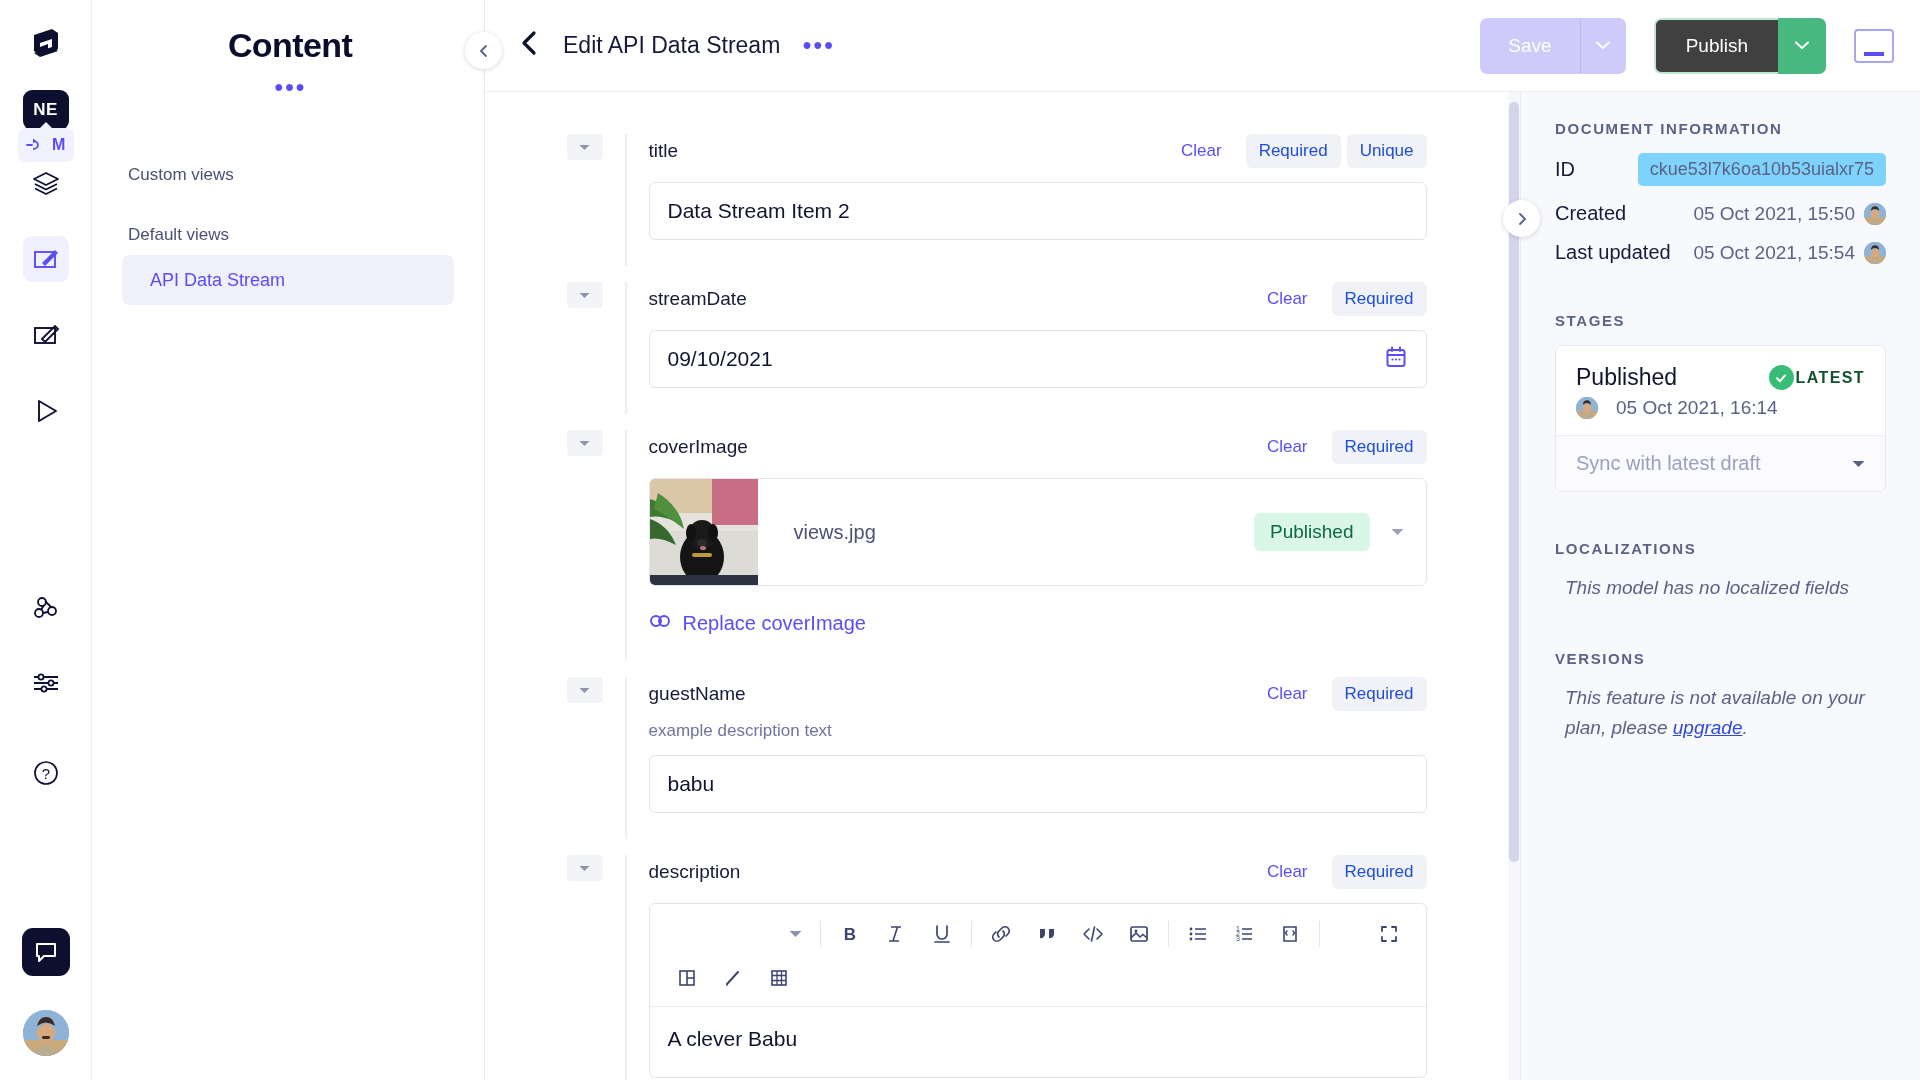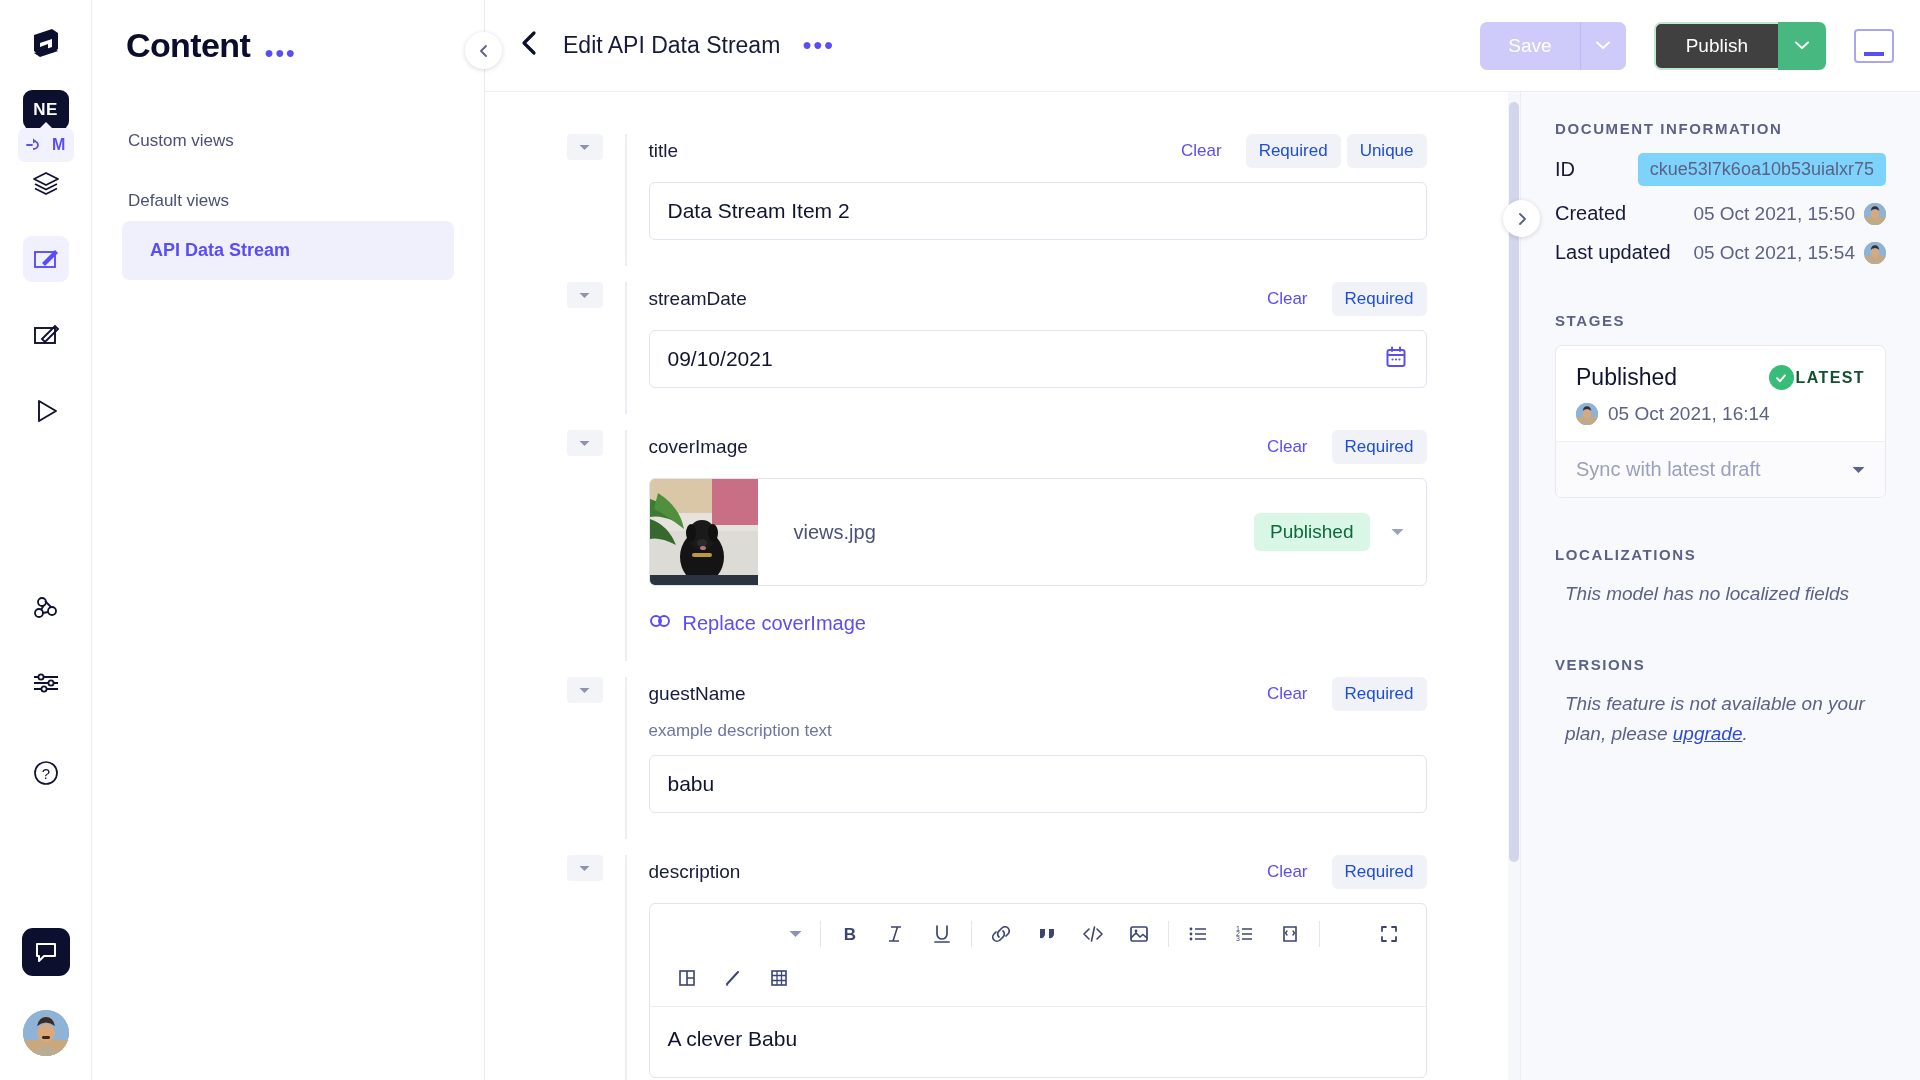--- a/index.html
+++ b/index.html
@@ -52,47 +52,47 @@
     width: 46px; height: 46px; border-radius: 50%; margin-bottom: 24px;
     overflow: hidden; background: #9db3cd;
   }
   .avatar-svg { display: block; width: 100%; height: 100%; }
 
   
   .content-pane {
     width: 393px; flex: 0 0 393px; height: 1080px; background: #fff;
     border-right: 1px solid #e9eaf0; padding: 0 30px; position: relative;
   }
-  .content-head { display: flex; align-items: flex-end; gap: 14px; padding-top: 26px; padding-left: 4px; }
+  .content-head { display: flex; align-items: center; gap: 14px; padding-top: 26px; padding-left: 4px; flex-direction: column; }
   .content-title { font-size: 34px; font-weight: bold; letter-spacing: -0.6px; color: #0a0d2b; }
   .dots { color: #5b4df5; letter-spacing: 1px; font-size: 16px; line-height: 1; padding-bottom: 4px;}
   .group-label { margin-top: 66px; padding-left: 6px; font-size: 17px; color: #4b5077; }
   .group-label.second { margin-top: 40px; }
   .view-item {
-    margin-top: 10px; height: 59px; border-radius: 8px; background: #f0effc;
+    margin-top: 10px; height: 50px; border-radius: 8px; background: #f0effc;
     display: flex; align-items: center; padding-left: 28px;
-    color: #5b4df5; font-size: 18px; font-weight: bold;
+    color: #5b4df5; font-size: 18px;
   }
   .collapse-btn {
     position: absolute; right: -18px; top: 32px; width: 37px; height: 37px;
     border-radius: 50%; background: #fff; box-shadow: 0 1px 5px rgba(20,20,60,.16);
     display: flex; align-items: center; justify-content: center; color: #5b6087; z-index: 20;
   }
 
   
   .main { flex: 1 1 auto; height: 1080px; display: flex; flex-direction: column; background:#fff; min-width:0;}
   .topbar {
     height: 92px; flex: 0 0 92px; display: flex; align-items: center;
     padding: 0 26px 0 34px; border-bottom: 1px solid #ededf2; background:#fff;
   }
   .back-chevron { font-size: 30px; color: #0c0f2e; font-weight: 700; line-height: 1; margin-right: 24px; }
   .doc-title { font-size: 23px; color: #171a3a; }
   .topbar .dots { margin-left: 22px; padding-bottom:2px; }
   .topbar-spacer { flex: 1 1 auto; }
-  .btn-split { display: flex; align-items: stretch; border-radius: 7px; overflow: hidden; height: 48px; }
+  .btn-split { display: flex; align-items: stretch; border-radius: 7px; overflow: hidden; height: 56px; }
   .btn-save { background: #cecbfa; color: #ffffff; font-size: 19px; padding: 0 28px; display:flex; align-items:center; }
   .btn-save-caret { background: #cecbfa; width: 46px; display:flex; align-items:center; justify-content:center; color:#fff;
                     border-left: 1px solid #bdb9f5; }
   .btn-publish { background: #404040; color: #fff; font-size: 19px; padding: 0 30px; display:flex; align-items:center;
                  border: 2px solid #bfe7d2; border-right: none; border-radius:7px 0 0 7px;}
   .btn-publish-caret { background: #48b881; width: 48px; display:flex; align-items:center; justify-content:center; color:#fff; }
   .split-publish { margin-left: 28px; }
   .panel-toggle {
     margin-left: 28px; width: 40px; height: 34px; border: 2px solid #a9a6ef; border-radius: 4px;
     display:flex; align-items:flex-end; justify-content:center; padding-bottom:5px;
@@ -171,21 +171,21 @@
   .info-val { font-size: 19px; color: #5c6286; }
   .mini-avatar { width: 22px; height: 22px; border-radius: 50%; margin-left: 9px; overflow:hidden; background:#9db3cd; flex:0 0 22px;}
   .sec-gap { margin-top: 48px; }
   .stage-card { margin-top: 16px; border: 1px solid #e7e9f1; border-radius: 7px; background: #fff; overflow: hidden; }
   .stage-top { padding: 18px 20px 16px 20px; }
   .stage-top-row { display: flex; align-items: center; }
   .stage-name { font-size: 23px; color: #11142f; }
   .latest-wrap { display:flex; align-items:center; gap:2px; }
   .check-circle { width: 25px; height: 25px; border-radius: 50%; background: #38bd78; display:flex; align-items:center; justify-content:center; color:#fff; font-size:14px;}
   .latest-txt { font-size: 16px; letter-spacing: 1.4px; color: #11512f; font-weight: 600; }
-  .stage-date { display:flex; align-items:center; margin-top: 12px; font-size: 19px; color: #5c6286; }
+  .stage-date { display:flex; align-items:center; margin-top: 6px; font-size: 19px; color: #5c6286; gap: 8px; }
   .stage-date .mini-avatar { margin-left: 0; margin-right: 10px; }
   .stage-bottom {
     border-top: 1px solid #edeff5; background: #fbfbfd; padding: 16px 20px;
     display:flex; align-items:center; color: #9aa0bd; font-size: 20px;
   }
   .stage-bottom .caret { margin-left:auto; font-size: 12px; color:#5c6286; }
   .italic-note { font-style: italic; font-size: 19px; color: #5c6286; margin-top: 16px; padding-left: 10px; line-height: 1.55; }
   .italic-note a { color: #2d4bd8; }
 </style>
 </head>

